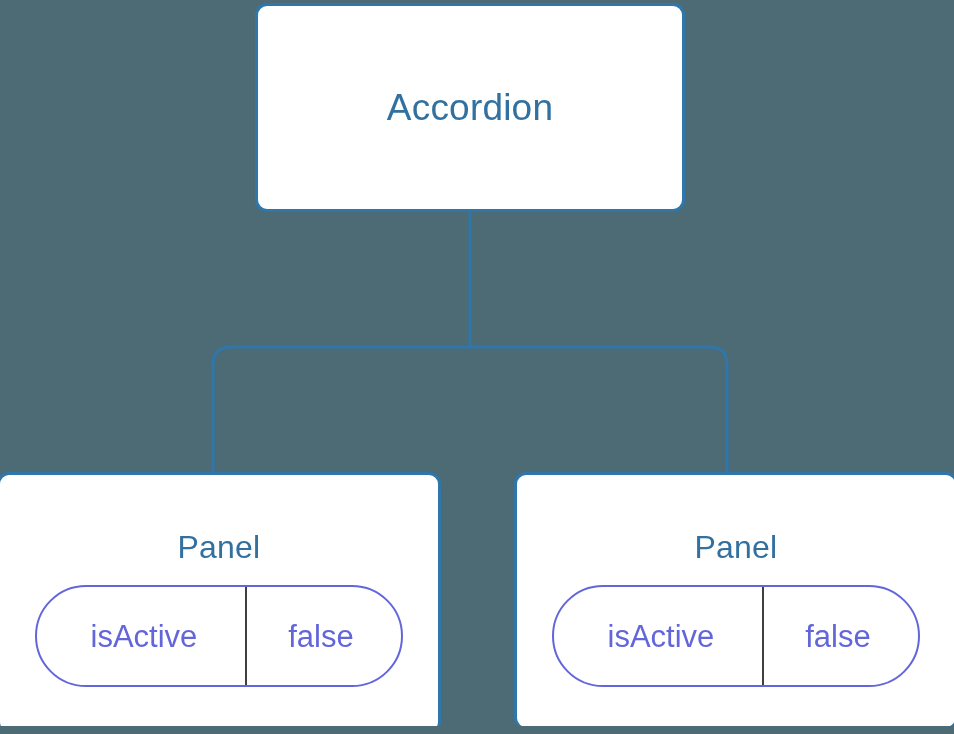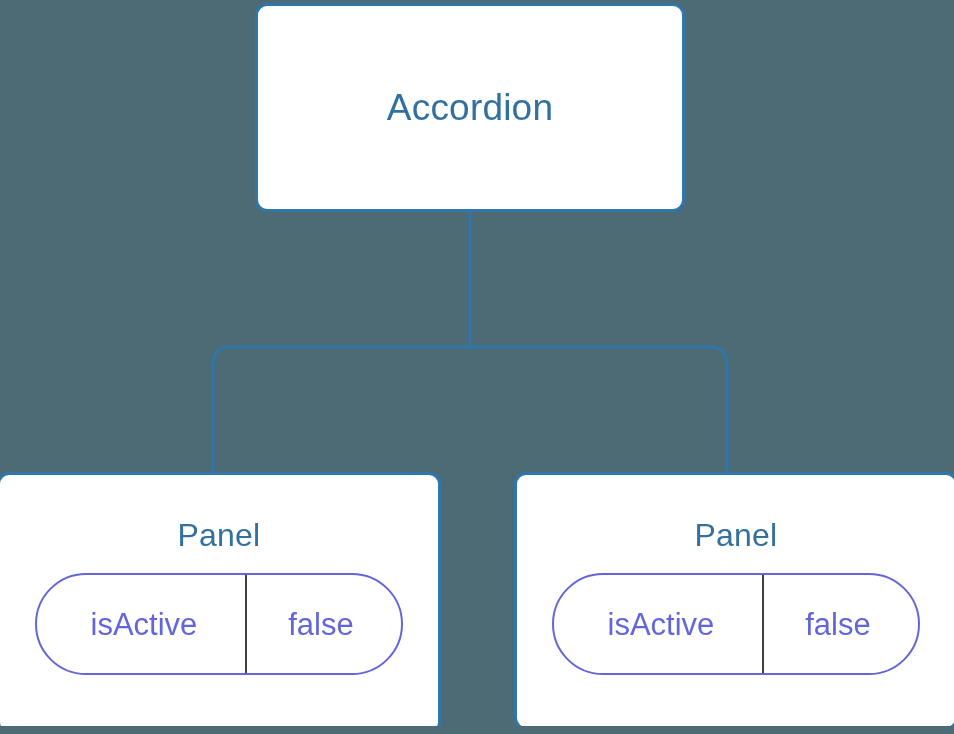--- a/index.html
+++ b/index.html
@@ -81,21 +81,21 @@
     letter-spacing: 0.2px;
     line-height: 1;
     white-space: nowrap;
   }
   .node-root .node-title {
     font-size: 37px;
   }
   .node-leaf-left .node-title,
   .node-leaf-right .node-title {
     font-size: 32px;
-    margin-top: 44px;
+    margin-top: 56px;
   }
 
   
   .prop-pill {
     margin-top: 22px;
     display: flex;
     align-items: stretch;
     height: 102px;
     border: 2px solid #6366db;
     border-radius: 51px;

